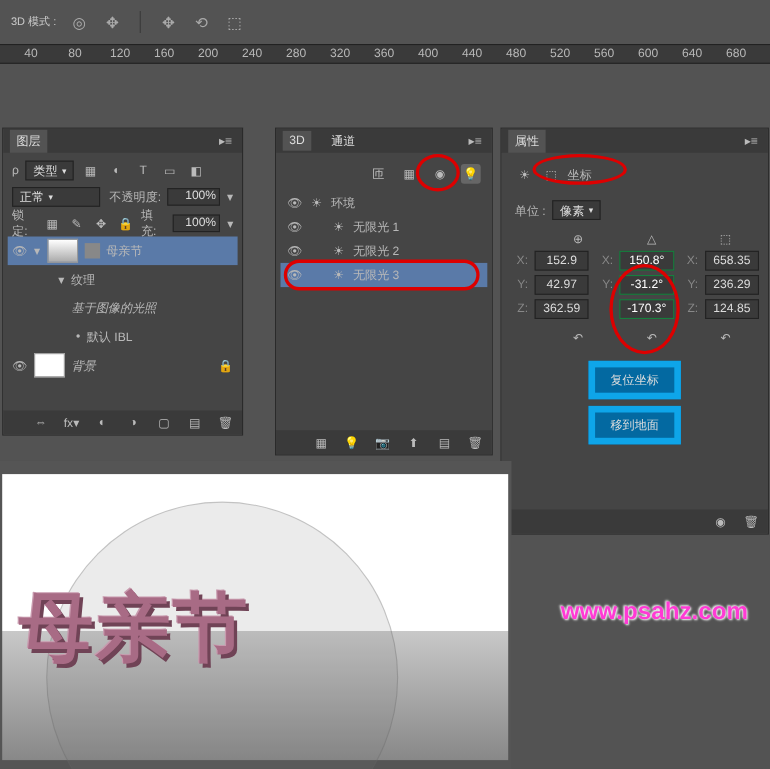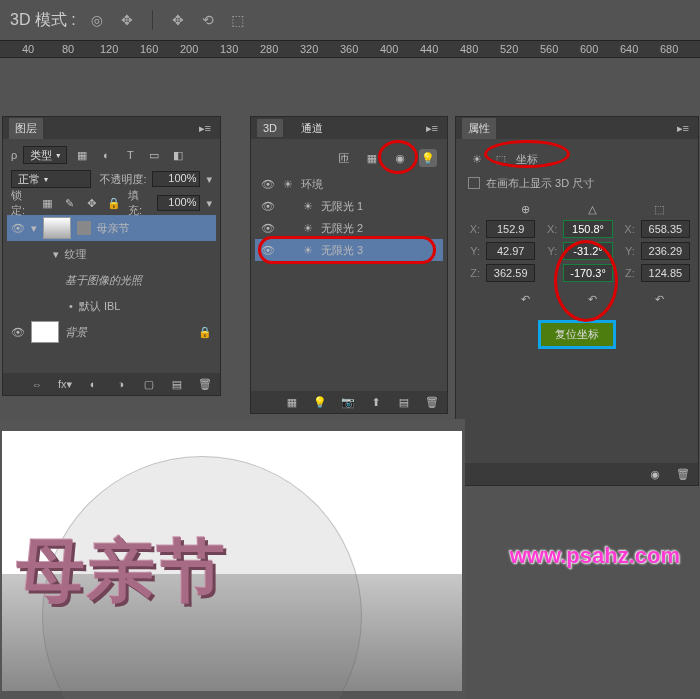--- a/index.html
+++ b/index.html
@@ -1,18 +1,18 @@
 <!DOCTYPE html>
 <html><head>
 <meta charset="utf-8">
 <style>
 *{box-sizing:border-box;margin:0;padding:0;font-family:sans-serif;font-size:11px;color:#b8b8b8;user-select:none}
 body{width:700px;height:699px;background:#535353;position:relative;overflow:hidden}
 .toolbar{height:40px;background:#535353;display:flex;align-items:center;padding:0 10px;gap:12px}
-.toolbar-label{color:#ccc;font-size:16px}
+.toolbar-label{color:#ccc;font-size:10px}
 .tool-icon{width:18px;height:18px;display:inline-flex;align-items:center;justify-content:center;color:#aaa;font-size:14px;cursor:pointer}
 .divider{width:1px;height:20px;background:#3a3a3a;margin:0 4px}
 .ruler{height:18px;background:#3a3a3a;border-top:1px solid #222;border-bottom:1px solid #222;position:relative;overflow:hidden;font-size:9px;color:#999}
 .ruler span{position:absolute;top:2px}
 .panel{background:#535353;border:1px solid #2a2a2a;display:flex;flex-direction:column}
 .panel-tabs{height:22px;background:#3a3a3a;display:flex;align-items:center;padding:0 6px;gap:12px}
 .tab{color:#ddd;font-size:11px;cursor:pointer;padding:3px 6px}
 .tab.active{background:#535353}
 .panel-body{flex:1;background:#454545;padding:4px}
 .layers-panel{width:219px;height:280px;position:absolute;top:116px;left:2px}
@@ -30,21 +30,21 @@
 .panel-footer{height:22px;background:#3a3a3a;display:flex;align-items:center;justify-content:flex-end;gap:10px;padding:0 6px}
 .threed-panel{width:198px;height:298px;position:absolute;top:116px;left:250px}
 .threed-icons{display:flex;justify-content:flex-end;gap:10px;padding:6px}
 .td-item{display:flex;align-items:center;gap:8px;padding:4px 6px;height:22px}
 .td-item.sel{background:#5a7aa8;color:#fff}
 .prop-panel{width:244px;height:370px;position:absolute;top:116px;left:455px}
 .coord-row{display:flex;gap:6px;align-items:center;padding:2px 0}
 .coord-label{width:18px;text-align:right;color:#888}
 .coord-val{background:#3a3a3a;border:1px solid #222;width:54px;height:18px;padding:0 4px;color:#ddd;text-align:center;display:inline-flex;align-items:center;justify-content:center}
 .coord-val.hl{color:#fff;border:1px solid #15803d}
-.btn{background:#4d7c0f;border:3px solid #0ea5e9;padding:4px 14px;color:#ddd;cursor:pointer;display:inline-block}
+.btn{background:#0369a1;border:6px solid #0ea5e9;padding:4px 14px;color:#ddd;cursor:pointer;display:inline-block}
 .circle{position:absolute;border:3px solid #d00;border-radius:50%;pointer-events:none}
 .viewport{position:absolute;left:0;bottom:0;width:465px;height:280px;background:#555}
 .render{position:absolute;left:2px;bottom:8px;width:460px;height:260px;background:linear-gradient(#fff 0%,#fff 55%,#c8c8c8 55%,#888 100%)}
 .text3d{position:absolute;left:15px;top:95px;font-size:68px;font-weight:bold;color:#a86b85;letter-spacing:2px;text-shadow:3px 3px 0 #704356,-1px -1px 0 #c89aae}
 .lens{position:absolute;left:40px;top:25px;width:320px;height:320px;border-radius:50%;background:rgba(120,120,120,0.15);border:1px solid rgba(100,100,100,0.3)}
 .watermark{position:absolute;right:20px;bottom:130px;font-size:22px;font-weight:bold;color:#ff3ad4;text-shadow:1px 1px 2px #fff,-1px -1px 2px #fff}
 .chk{width:12px;height:12px;border:1px solid #888;display:inline-block}
 </style>
 </head>
 <body>
@@ -58,21 +58,21 @@
   <span class="tool-icon">⟲</span>
   <span class="tool-icon">⬚</span>
 </div>
 
 <div class="ruler">
   <span style="left:22px">40</span>
     <span style="left:62px">80</span>
     <span style="left:100px">120</span>
   <span style="left:140px">160</span>
     <span style="left:180px">200</span>
-    <span style="left:220px">130</span>
+    <span style="left:220px">240</span>
   <span style="left:260px">280</span>
     <span style="left:300px">320</span>
     <span style="left:340px">360</span>
   <span style="left:380px">400</span>
     <span style="left:420px">440</span>
     <span style="left:460px">480</span>
   <span style="left:500px">520</span>
     <span style="left:540px">560</span>
     <span style="left:580px">600</span>
   <span style="left:620px">640</span>
@@ -197,23 +197,23 @@
   <div class="panel-tabs">
     <span class="tab active">属性</span>
     <span style="margin-left:auto" class="icon-btn">▸≡</span>
   </div>
   <div class="panel-body" style="padding:8px">
     <div class="row">
       <span class="icon-btn">☀</span>
       <span class="icon-btn">⬚</span>
       <span>坐标</span>
     </div>
-    <div class="row">
-      <span class="chk"></span>
-      <span>在画布上显示 3D 尺寸</span>
+    <div class="row" style="margin-top:8px">
+      <span>单位 :</span>
+      <span class="select">像素</span>
     </div>
     <div class="coord-row" style="justify-content:space-around;margin-top:6px">
       <span style="width:18px"></span>
       <span style="width:54px;text-align:center">⊕</span>
       <span style="width:54px;text-align:center">△</span>
       <span style="width:54px;text-align:center">⬚</span>
     </div>
     <div class="coord-row">
       <span class="coord-label">X:</span>
       <span class="coord-val">152.9</span>
@@ -240,20 +240,23 @@
     </div>
     <div class="coord-row" style="justify-content:space-around;margin-top:4px">
       <span style="width:18px"></span>
       <span class="icon-btn" style="width:54px">↶</span>
       <span class="icon-btn" style="width:54px">↶</span>
       <span class="icon-btn" style="width:54px">↶</span>
     </div>
     <div style="text-align:center;margin-top:10px">
       <span class="btn">复位坐标</span>
     </div>
+    <div style="text-align:center;margin-top:6px">
+      <span class="btn">移到地面</span>
+    </div>
   </div>
   <div class="panel-footer">
     <span class="icon-btn">◉</span>
     <span class="icon-btn">🗑</span>
   </div>
 </div>
 
 <div class="circle" style="top:140px;left:378px;width:40px;height:34px"></div>
 <div class="circle" style="top:140px;left:484px;width:86px;height:28px"></div>
 <div class="circle" style="top:236px;left:258px;width:178px;height:28px;border-radius:14px"></div>

